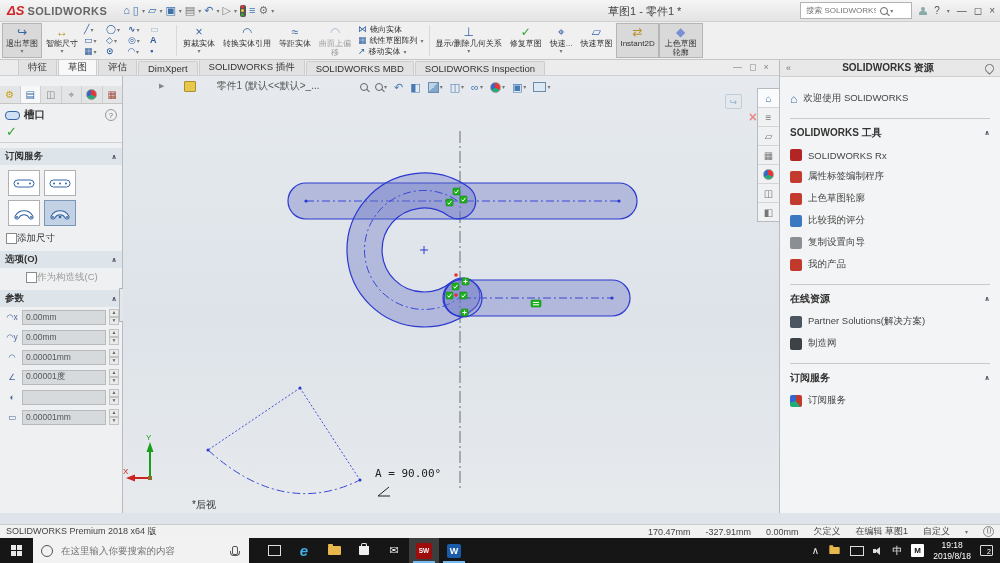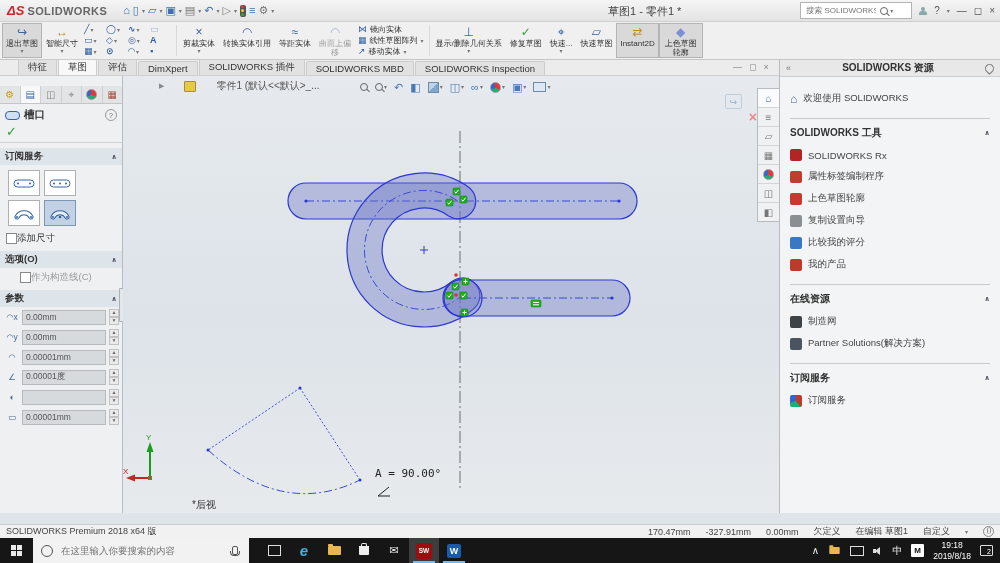--- a/index.html
+++ b/index.html
@@ -399,21 +399,21 @@
     </div>
     <div class="chk-row">
       <span class="chk"></span>
       <span>添加尺寸</span>
     </div>
 
     <div class="pm-sec">
       <span>选项(O)</span>
       <span class="ar">∧</span>
     </div>
-    <div class="chk-row" style="padding-left:20px">
+    <div class="chk-row" style="padding-left:26px">
       <span class="chk"></span>
       <span class="dim">作为构造线(C)</span>
     </div>
 
     <div class="pm-sec">
       <span>参数</span>
       <span class="ar">∧</span>
     </div>
     <div class="param-row">
       <span class="p-ic">◠x</span>
@@ -620,42 +620,42 @@
       </div>
       <div class="tp-row">
         <span class="tp-ico" style="background:#c23b2e"></span>
         <span>属性标签编制程序</span>
       </div>
       <div class="tp-row">
         <span class="tp-ico" style="background:#c23b2e"></span>
         <span>上色草图轮廓</span>
       </div>
       <div class="tp-row">
+        <span class="tp-ico" style="background:#3a78c2"></span>
+        <span>比较我的评分</span>
+      </div>
+      <div class="tp-row">
         <span class="tp-ico" style="background:#8a8f94"></span>
         <span>复制设置向导</span>
-      </div>
-      <div class="tp-row">
-        <span class="tp-ico" style="background:#3a78c2"></span>
-        <span>比较我的评分</span>
       </div>
       <div class="tp-row">
         <span class="tp-ico" style="background:#c0392b"></span>
         <span>我的产品</span>
       </div>
       <div class="tp-sec">
         <span>在线资源</span>
         <span class="ar">∧</span>
       </div>
       <div class="tp-row">
+        <span class="tp-ico" style="background:#4b5560"></span>
+        <span>Partner Solutions(解决方案)</span>
+      </div>
+      <div class="tp-row">
         <span class="tp-ico" style="background:#3d4247"></span>
         <span>制造网</span>
-      </div>
-      <div class="tp-row">
-        <span class="tp-ico" style="background:#4b5560"></span>
-        <span>Partner Solutions(解决方案)</span>
       </div>
       <div class="tp-sec">
         <span>订阅服务</span>
         <span class="ar">∧</span>
       </div>
       <div class="tp-row">
         <span class="tp-ico" style="background:conic-gradient(#c0392b 0 40%,#2a7 40% 70%,#36c 70% 100%)"></span>
         <span>订阅服务</span>
       </div>
     </div>

